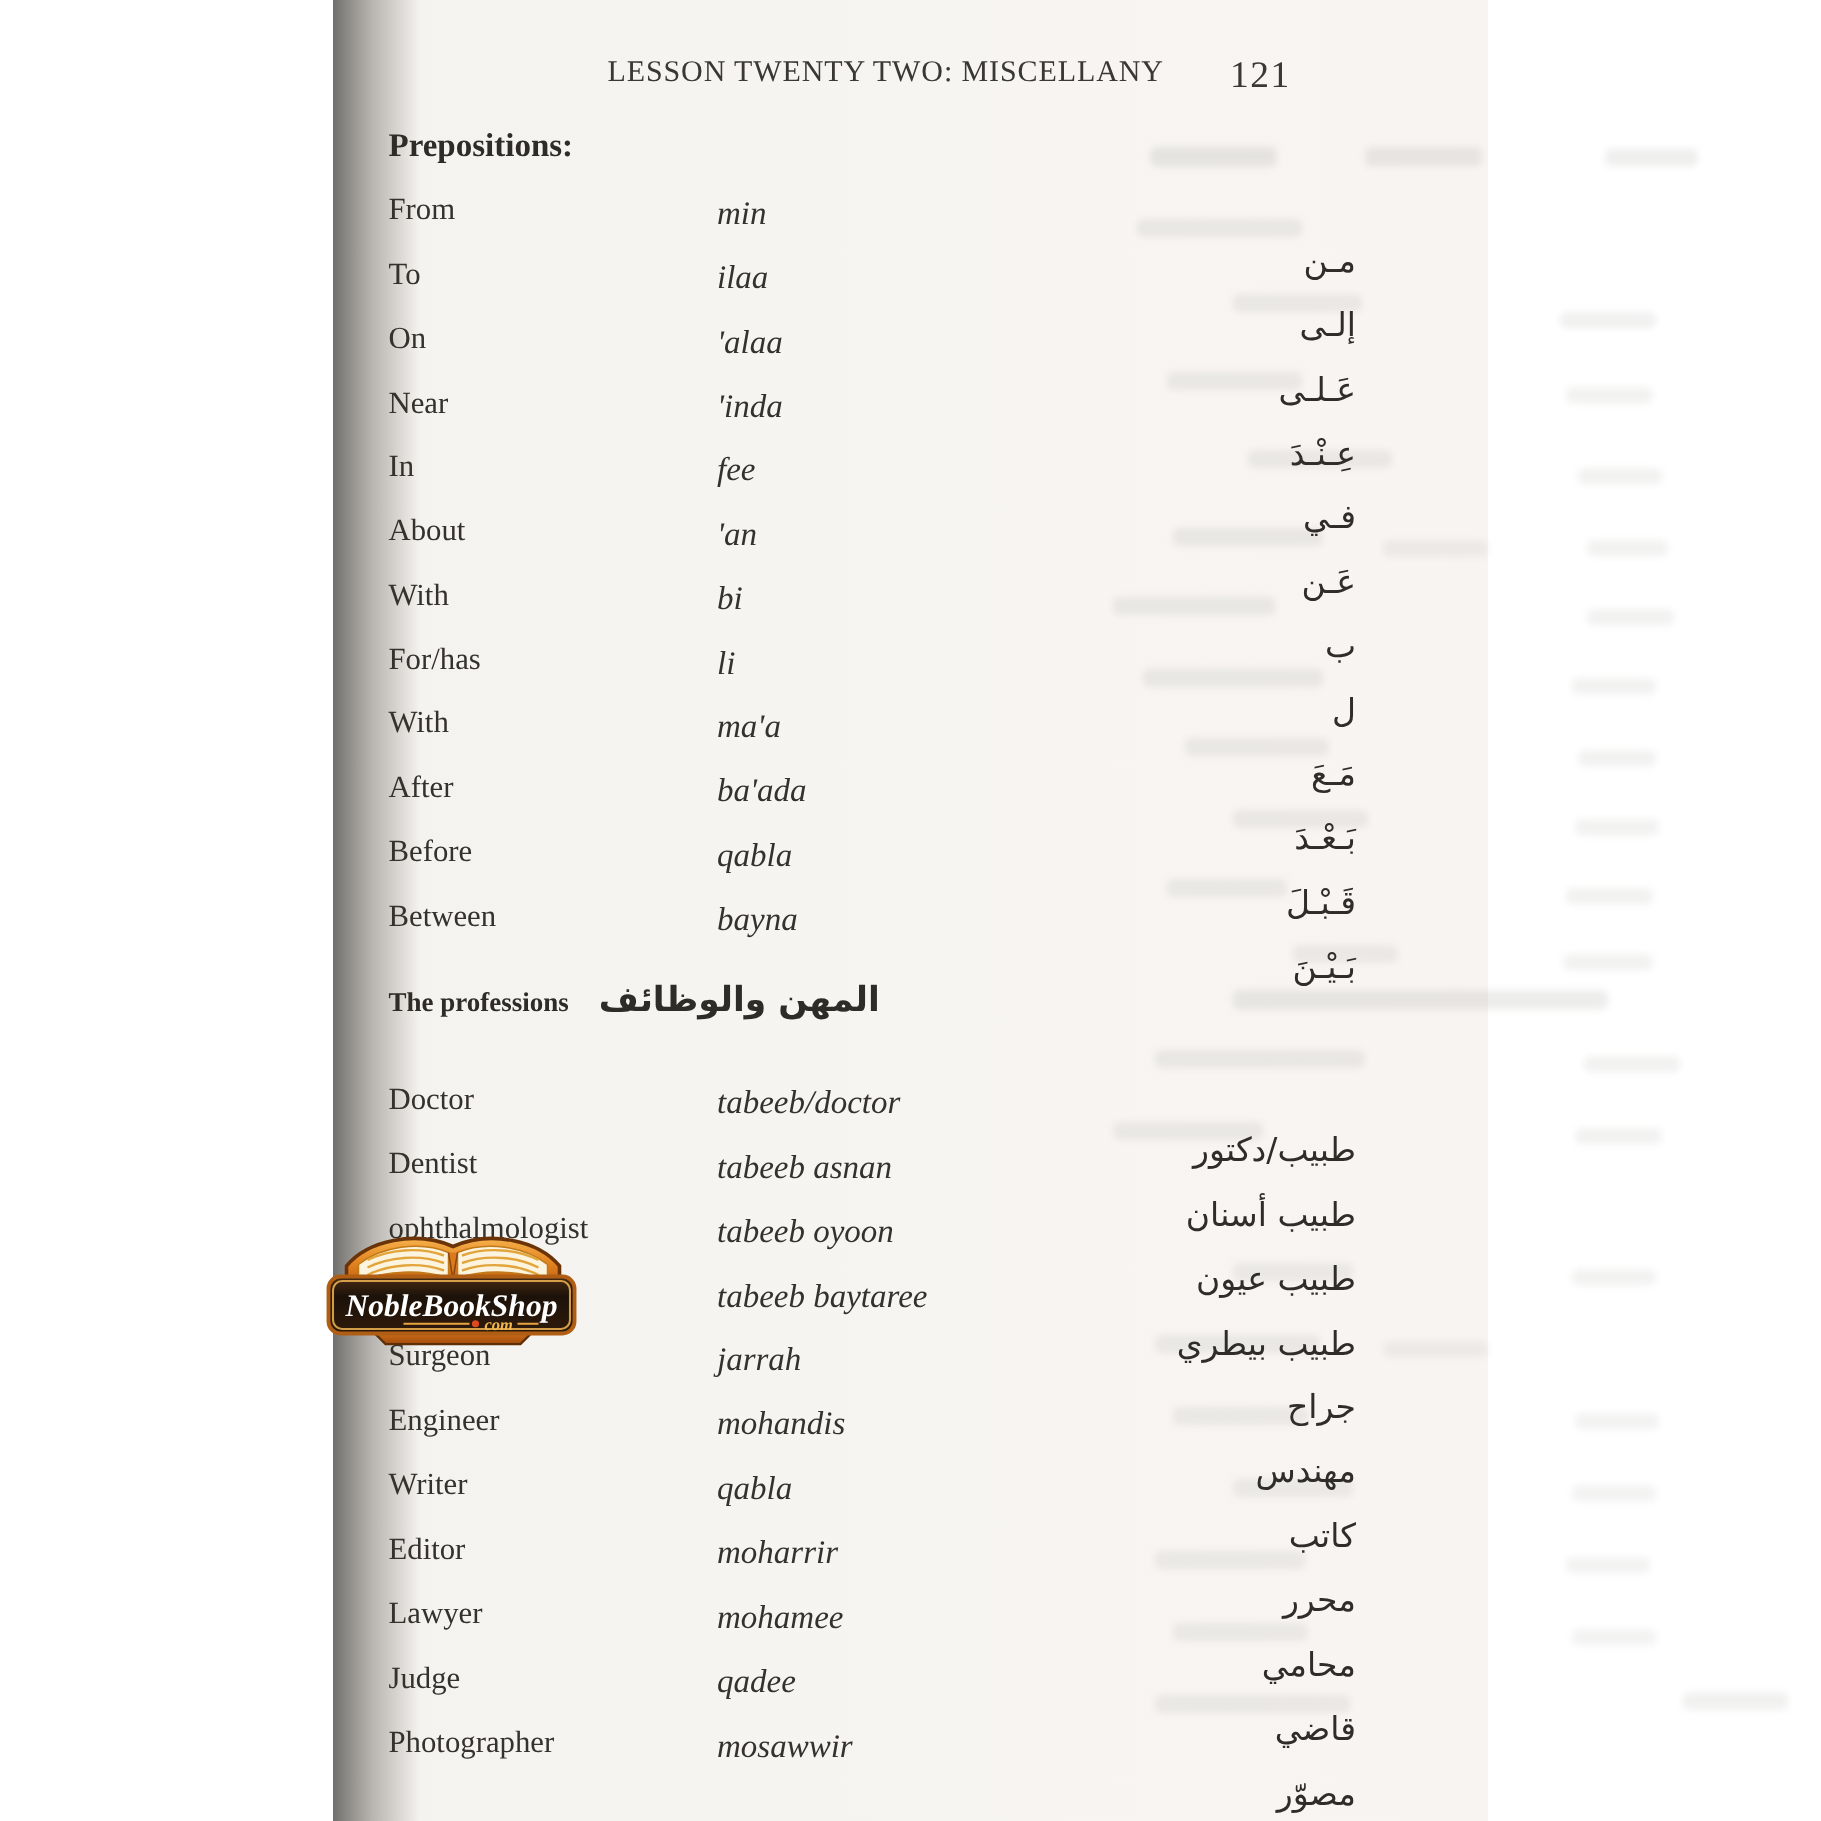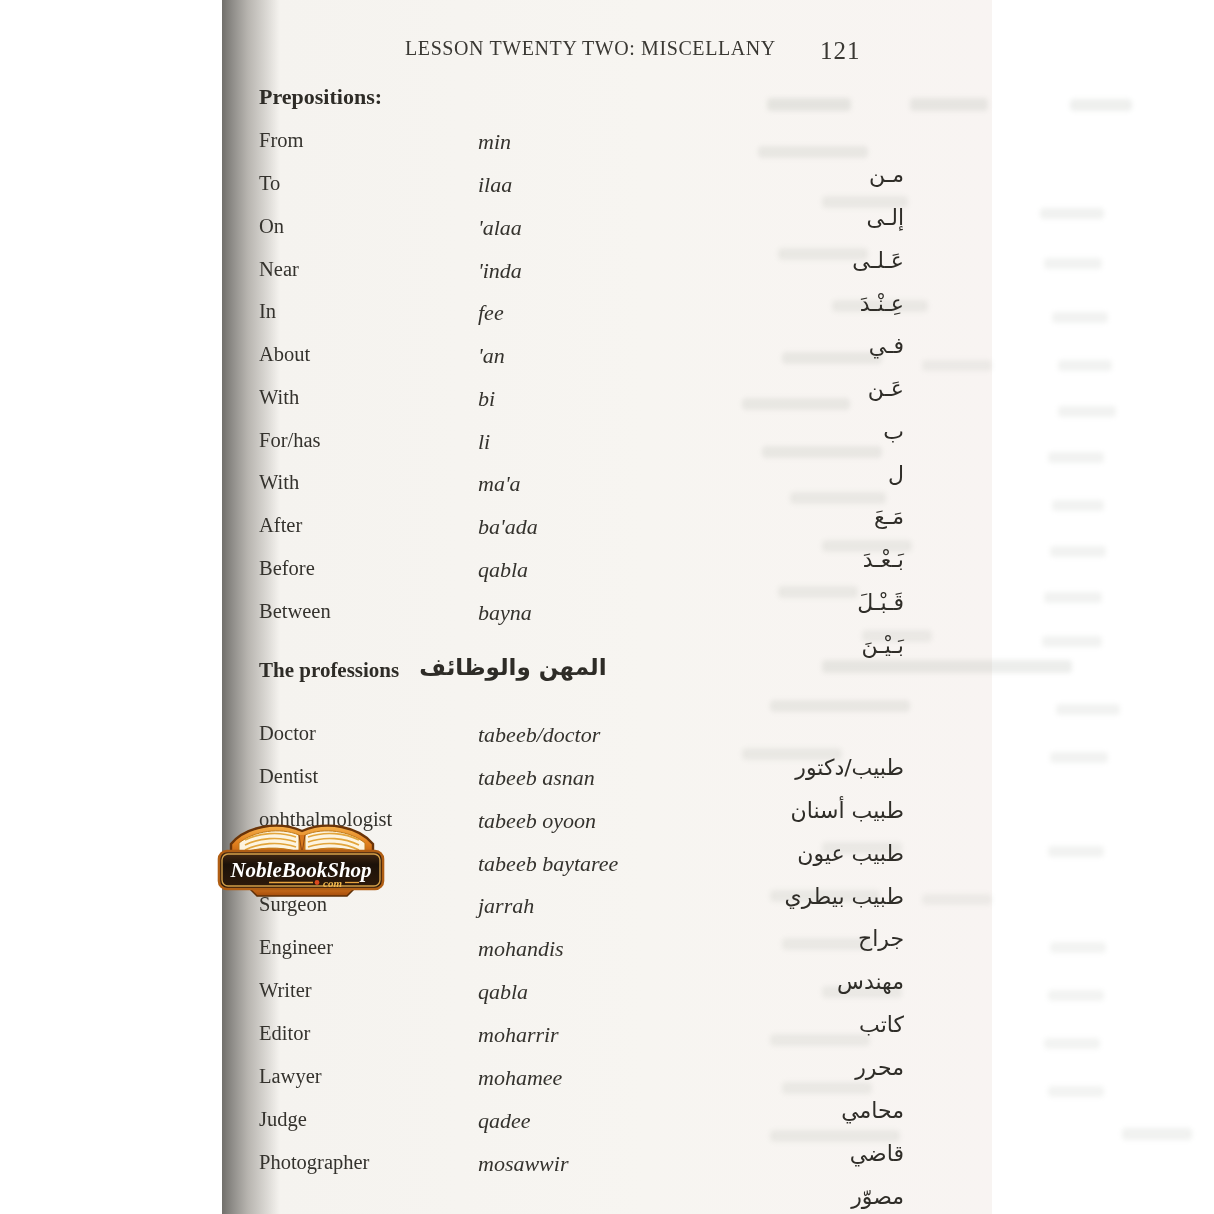--- a/index.html
+++ b/index.html
@@ -27,21 +27,21 @@
   .page-number{position:absolute;left:598px;top:0;font-size:25px;color:#3a3833;letter-spacing:1px;}
   
   .prep-heading{
     position:absolute;left:37px;top:84px;
     font-size:22px;font-weight:bold;color:#2e2c27;
   }
   .prof-heading{
     position:absolute;left:37px;top:658px;height:34px;white-space:nowrap;
   }
   .prof-heading .en-part{
-    font-size:21px;font-weight:bold;color:#2e2c27;vertical-align:top;
+    font-size:18px;font-weight:bold;color:#2e2c27;vertical-align:top;
   }
   .prof-heading .ar-part{
     font-size:23px;font-weight:bold;color:#2e2c27;
     font-family:"DejaVu Sans", sans-serif;direction:rtl;unicode-bidi:isolate;
     margin-left:16px;position:relative;top:-4px;
   }
   
   .row{position:absolute;left:37px;width:645px;height:43px;z-index:1;}
   .row .en{
     position:absolute;left:0;top:0;font-size:20.5px;color:#34322d;white-space:nowrap;

